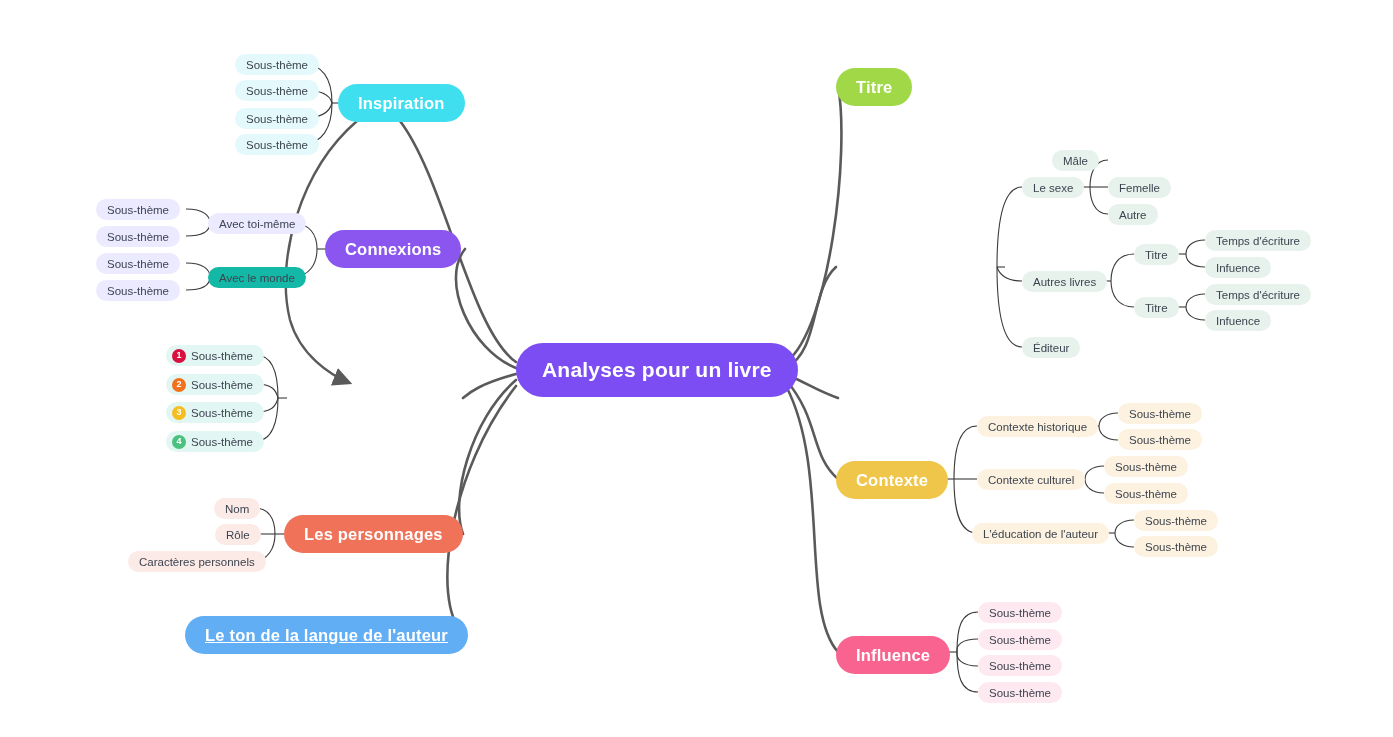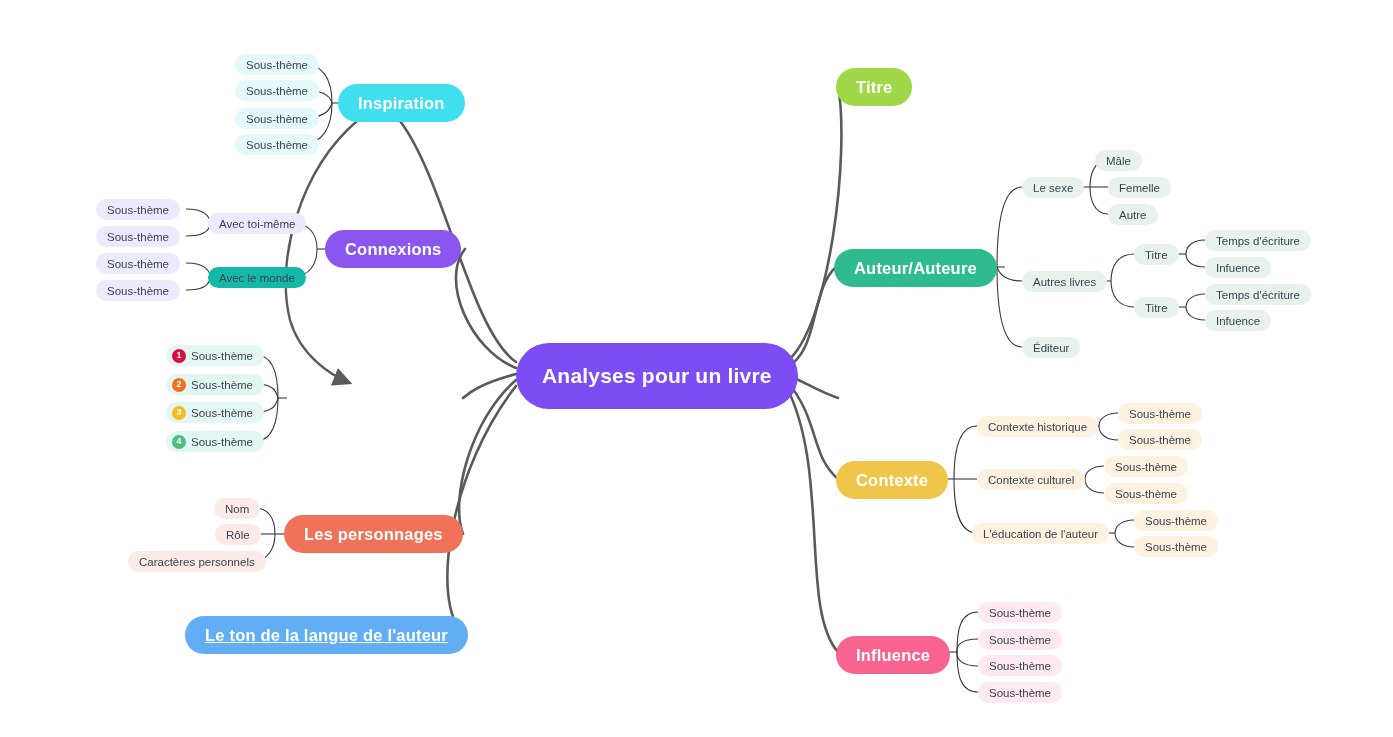--- a/index.html
+++ b/index.html
@@ -34,21 +34,21 @@
     white-space: nowrap;
   }
   
   .root {
     background: #7b4df3;
     color: #ffffff;
     font-size: 21px;
     font-weight: bold;
     border-radius: 34px;
     padding: 0 26px;
-    height: 66px;
+    height: 54px;
     letter-spacing: .2px;
   }
   
   .branch {
     color: #ffffff;
     font-size: 16.5px;
     font-weight: bold;
     border-radius: 22px;
     height: 38px;
     padding: 0 20px;
@@ -239,27 +239,26 @@
   <div class="node branch" style="left:284px; top:515px; background:#ef7259;">Les personnages</div>
 
   <div class="node pill" style="left:214px; top:498px; background:#fceae6;">Nom</div>
   <div class="node pill" style="left:215px; top:524px; background:#fceae6;">Rôle</div>
   <div class="node pill" style="left:128px; top:551px; background:#fceae6;">Caractères personnels</div>
 
   <div class="node branch" style="left:185px; top:616px; background:#61aef5;text-decoration:underline;">Le ton de la langue de l'auteur</div>
 
   <div class="node branch" style="left:836px; top:68px; background:#a0d847;">Titre</div>
 
-  <div class="node branch" style="left:834px; top:249px; background:#2fbb8f;">Auteur/Auteure</div>
 
   <div class="node pill" style="left:1022px; top:177px; background:#e7f2ed;">Le sexe</div>
   <div class="node pill" style="left:1022px; top:271px; background:#e7f2ed;">Autres livres</div>
   <div class="node pill" style="left:1022px; top:337px; background:#e7f2ed;">Éditeur</div>
 
-  <div class="node pill" style="left:1095px; top:150px; background:#e7f2ed;">Mâle</div>
+  <div class="node pill" style="left:1052px; top:150px; background:#e7f2ed;">Mâle</div>
   <div class="node pill" style="left:1108px; top:177px; background:#e7f2ed;">Femelle</div>
   <div class="node pill" style="left:1108px; top:204px; background:#e7f2ed;">Autre</div>
 
   <div class="node pill" style="left:1134px; top:244px; background:#e7f2ed;">Titre</div>
   <div class="node pill" style="left:1134px; top:297px; background:#e7f2ed;">Titre</div>
 
   <div class="node pill" style="left:1205px; top:230px; background:#e7f2ed;">Temps d'écriture</div>
   <div class="node pill" style="left:1205px; top:257px; background:#e7f2ed;">Infuence</div>
   <div class="node pill" style="left:1205px; top:284px; background:#e7f2ed;">Temps d'écriture</div>
   <div class="node pill" style="left:1205px; top:310px; background:#e7f2ed;">Infuence</div>

